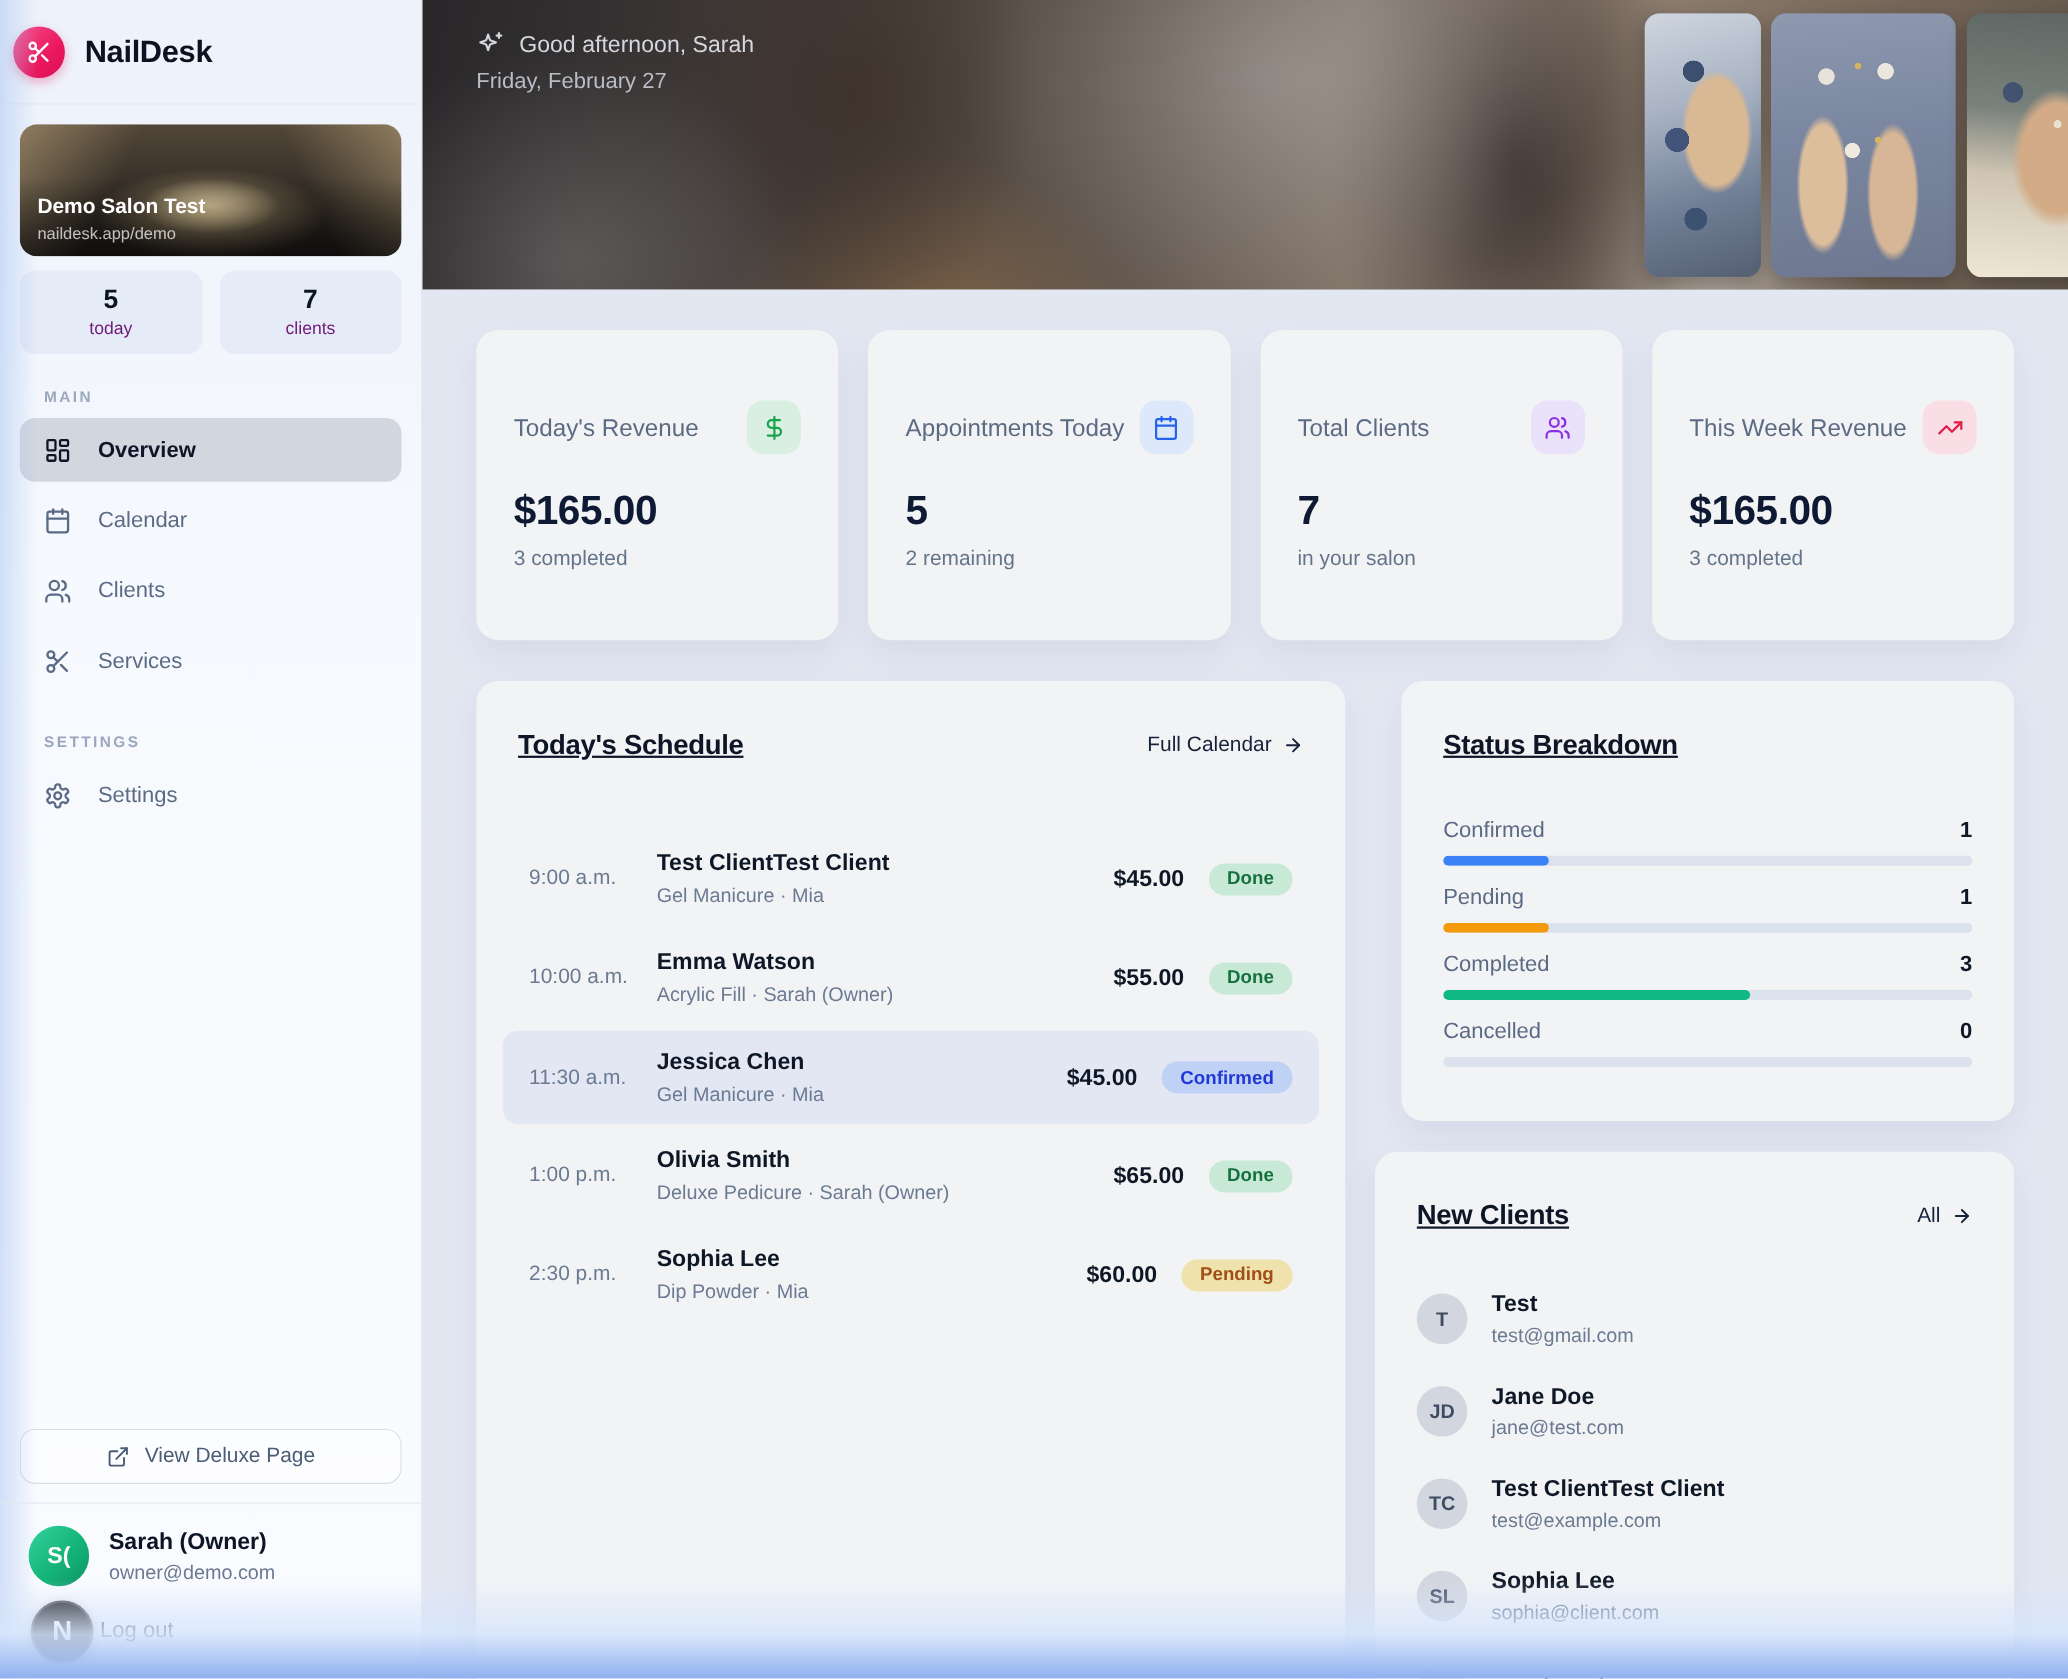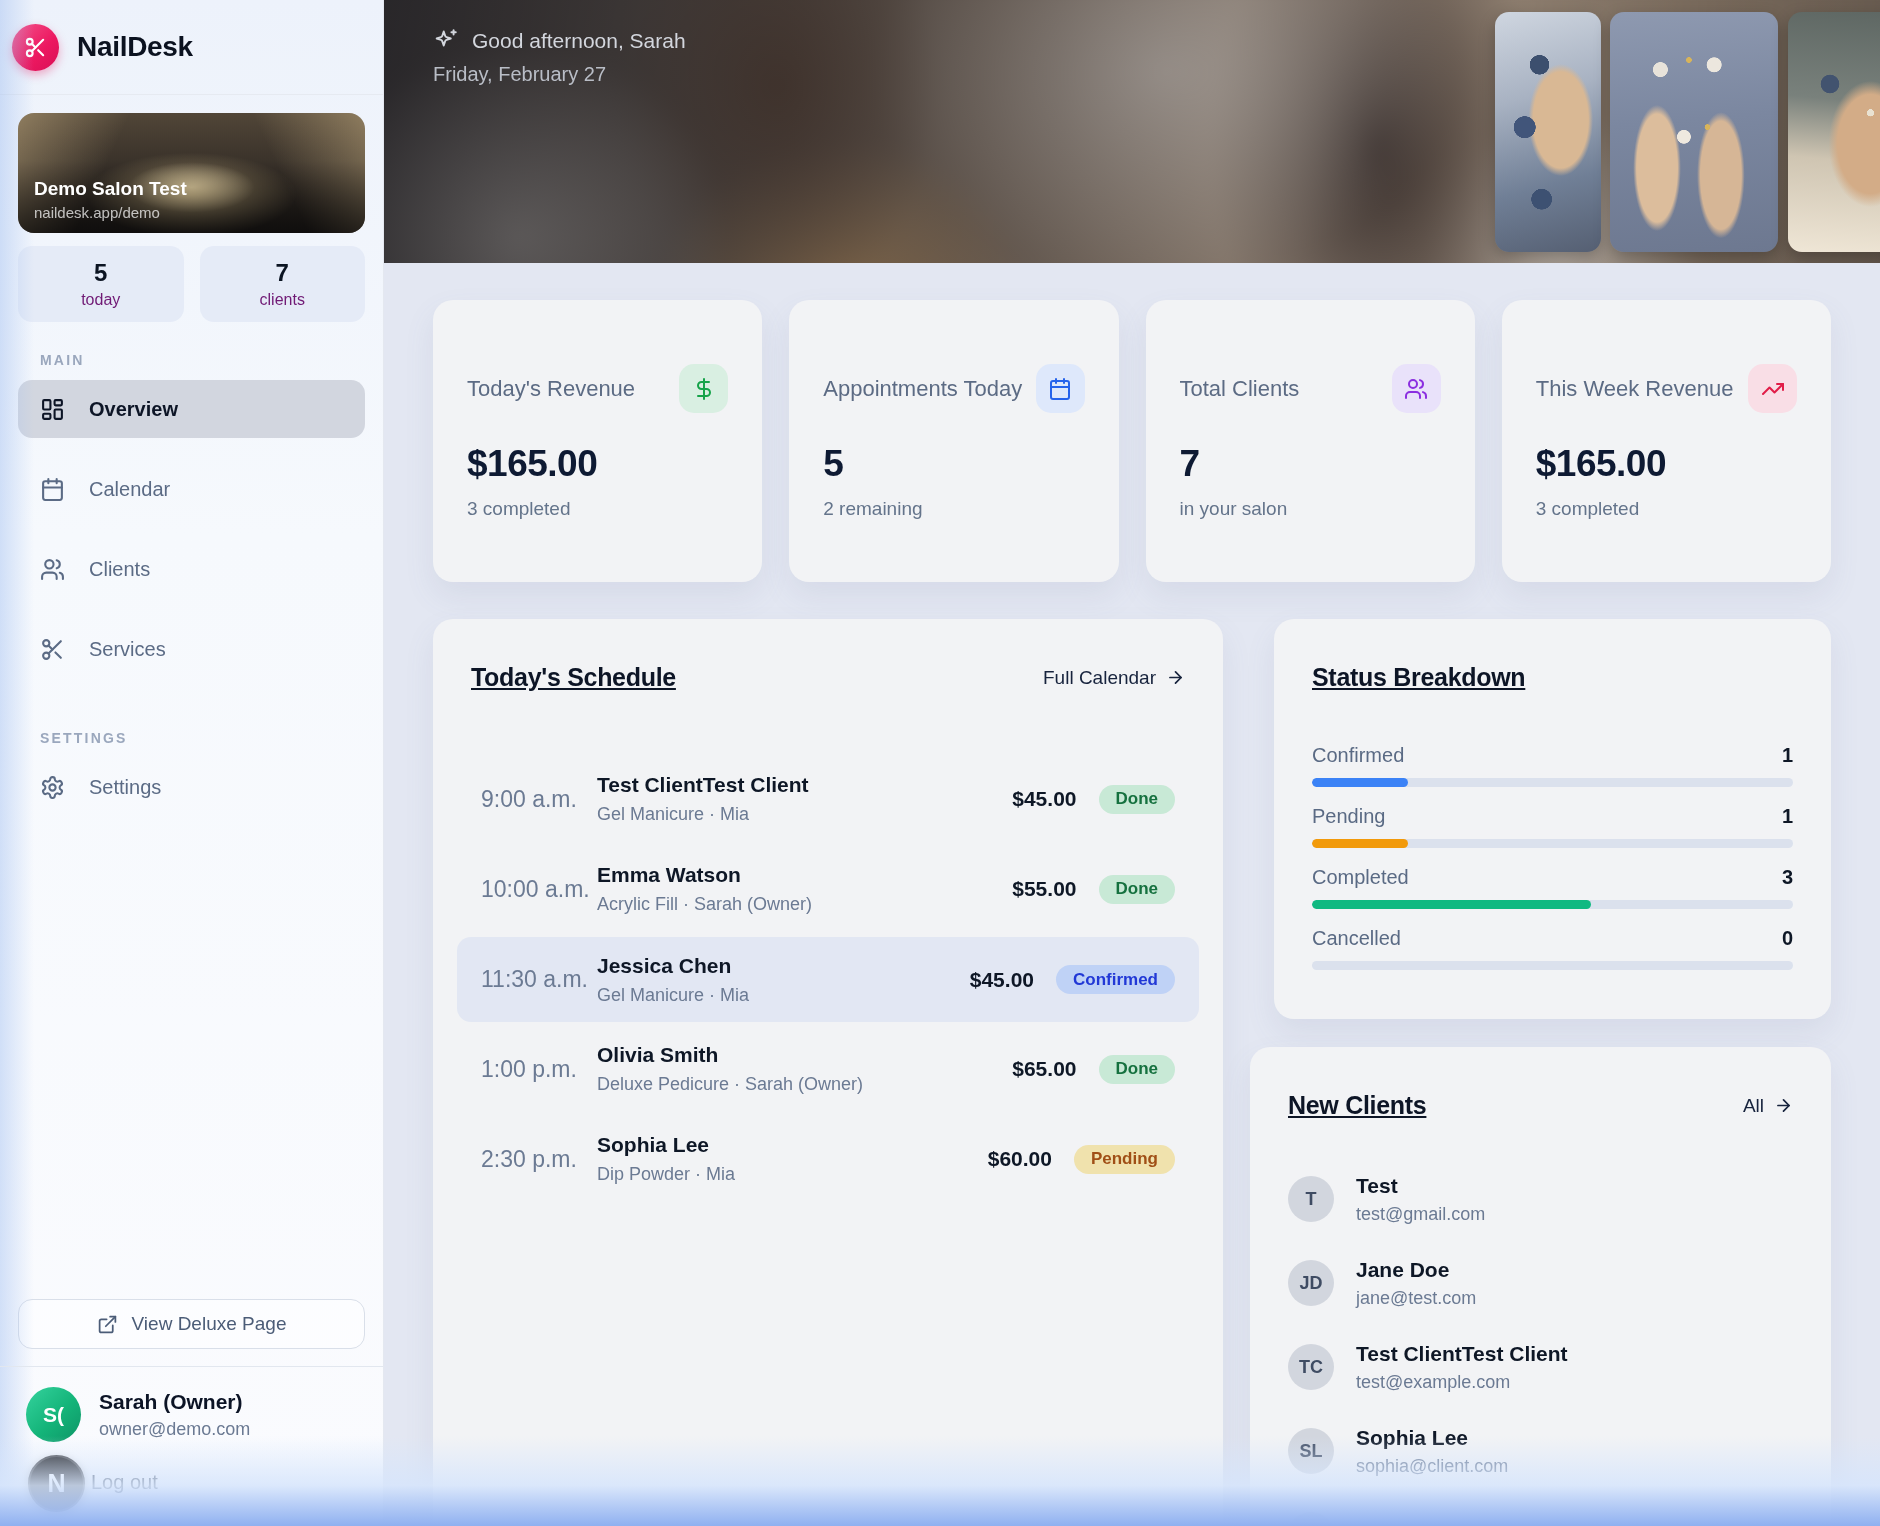--- a/index.html
+++ b/index.html
@@ -64,21 +64,21 @@
   .stat-chip .l { font-size:16px; color:#701a75;text-align:center; }
 
   .section-label {
     margin:30px 0 12px 40px; font-size:14px; font-weight:700;
     letter-spacing:2.2px; color:#9aa7bd;
   }
   .nav { padding:0 18px; flex:none; }
   .nav-item {
     height:58px; border-radius:14px; display:flex; align-items:center; gap:24px;
     padding:0 22px; color:#5b6b85; font-size:20px; font-weight:500;
-    margin-bottom:22px; cursor:pointer;
+    margin-bottom:6px; cursor:pointer;
   }
   .nav-item .nico { width:25px; height:25px; flex:none; }
   .nav-item.active { background:#d2d6df; color:#0d1526; font-weight:700; }
 
   .side-spacer { flex:1; }
 
   .booking-btn {
     margin:0 18px 17px; height:50px; border:1px solid #d9dfe9; border-radius:14px;
     background:rgba(255,255,255,.55);
     display:flex; align-items:center; justify-content:center; gap:14px;
@@ -176,21 +176,21 @@
   .card-title { font-size:25px; font-weight:700; color:#0d1526; letter-spacing:-.3px;text-decoration:underline; }
   .card-link { display:flex; align-items:center; gap:10px; font-size:19px; font-weight:500; color:#17233d; cursor:pointer; }
 
   .schedule-card { width:790px; height:980px; padding:44px 38px; }
   .sched-list { margin-top:62px; }
   .sched-row {
     display:flex; align-items:center; height:90px;
     padding:0 24px; margin:0 -14px; border-radius:14px;
   }
   .sched-row.hl { background:#e2e7f3; height:85px; margin-top:3px; margin-bottom:2px; }
-  .sched-time { width:116px; font-size:23px; color:#6b7a93; flex:none; }
+  .sched-time { width:116px; font-size:19px; color:#6b7a93; flex:none; }
   .sched-who { flex:1; min-width:0; }
   .sched-client { font-size:21px; font-weight:700; color:#0e1726; }
   .sched-service { font-size:18px; color:#6b7a93; margin-top:7px; }
   .sched-price { font-size:21px; font-weight:700; color:#0e1726; width:96px; text-align:right; margin-right:22px; flex:none; }
   .badge {
     height:29px; border-radius:999px; padding:0 17px; min-width:70px;
     display:inline-flex; align-items:center; justify-content:center;
     font-size:17px; font-weight:700; flex:none;
   }
   .badge-done      { background:#c8e9d6; color:#15713f; }

